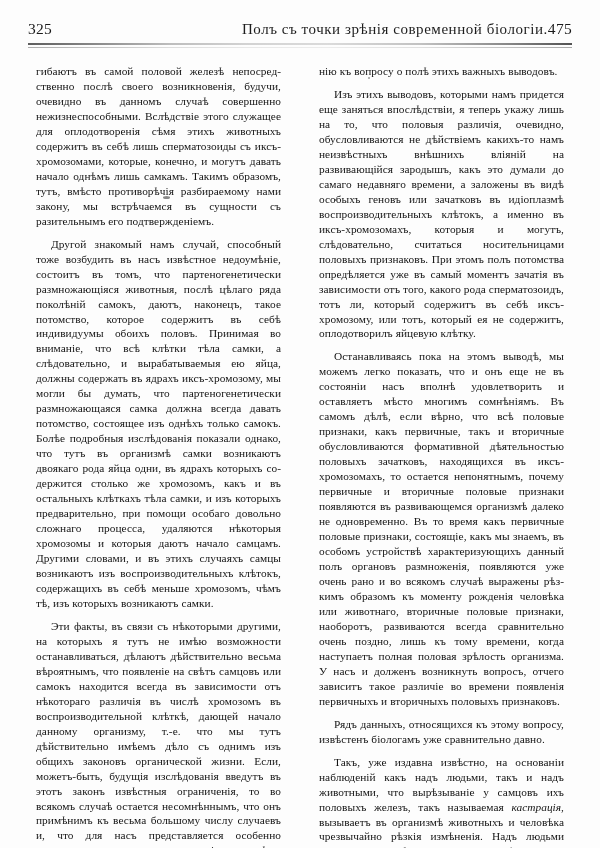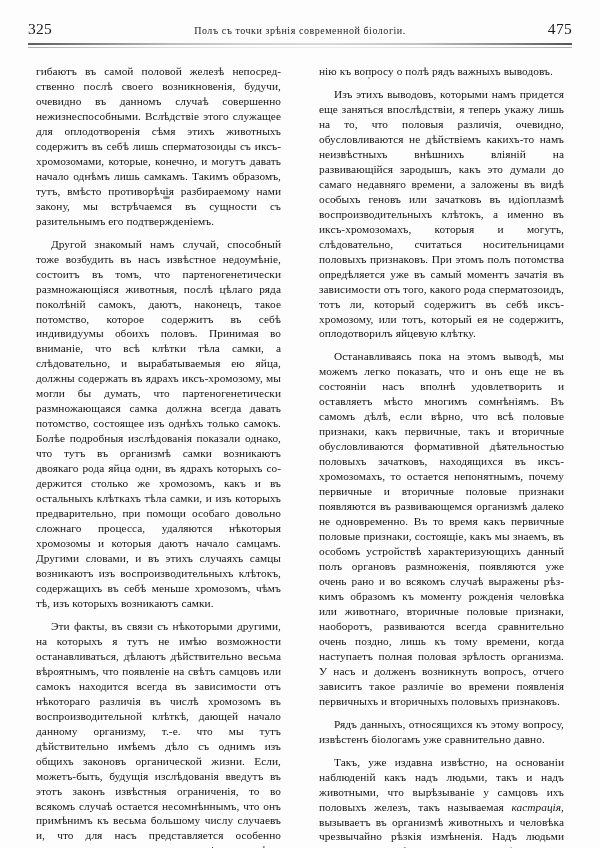--- a/index.html
+++ b/index.html
@@ -41,22 +41,22 @@
   }
   .folio {
     font-family: "Liberation Serif", "DejaVu Serif", serif;
     font-size: 15.5px;
     letter-spacing: 0.3px;
     color: #1a1a1a;
     flex: 0 0 auto;
   }
   .rh-title {
     flex: 1 1 auto;
-    text-align: center;
-    font-size: 10px;
+    text-align: right;
+    font-size: 15px;
     letter-spacing: 0.55px;
     color: #1d1d1d;
     white-space: nowrap;
   }
   .rule {
     position: absolute;
     left: 0;
     right: 0;
     top: 23px;
     height: 2px;
@@ -137,21 +137,21 @@
 
   <div class="columns">
 
     <div class="col">
       <p>гибаютъ въ самой половой железѣ непосред­ственно послѣ своего возникновенія, будучи, очевидно въ данномъ случаѣ совершенно нежизнеспособными. Вслѣдствіе этого слу­жащее для оплодотворенія сѣмя этихъ жи­вотныхъ содержитъ въ себѣ лишь спермато­зоиды съ иксъ-хромозомами, которые, ко­нечно, и могутъ давать начало однѣмъ лишь самкамъ. Такимъ образомъ, тутъ, вмѣсто противорѣчія разбираемому нами закону, мы встрѣчаемся въ сущности съ разительнымъ его подтвержденіемъ.</p>
       <p class="indent">Другой знакомый намъ случай, способный тоже возбудить въ насъ извѣстное недо­умѣніе, состоитъ въ томъ, что партеногене­тически размножающіяся животныя, послѣ цѣлаго ряда поколѣній самокъ, даютъ, на­конецъ, такое потомство, которое содержитъ въ себѣ индивидуумы обоихъ половъ. При­нимая во вниманіе, что всѣ клѣтки тѣла самки, а слѣдовательно, и вырабатываемыя ею яйца, должны содержать въ ядрахъ иксъ-хромозому, мы могли бы думать, что пар­теногенетически размножающаяся самка должна всегда давать потомство, состоящее изъ однѣхъ только самокъ. Болѣе подроб­ныя изслѣдованія показали однако, что тутъ въ организмѣ самки возникаютъ двоякаго рода яйца одни, въ ядрахъ которыхъ со­держится столько же хромозомъ, какъ и въ остальныхъ клѣткахъ тѣла самки, и изъ которыхъ предварительно, при помощи осо­баго довольно сложнаго процесса, удаля­ются нѣкоторыя хромозомы и которыя да­ютъ начало самцамъ. Другими словами, и въ этихъ случаяхъ самцы возникаютъ изъ воспроизводительныхъ клѣтокъ, содержа­щихъ въ себѣ меньше хромозомъ, чѣмъ тѣ, изъ которыхъ возникаютъ самки.</p>
       <p class="indent">Эти факты, въ связи съ нѣкоторыми другими, на которыхъ я тутъ не имѣю воз­можности останавливаться, дѣлаютъ дѣй­ствительно весьма вѣроятнымъ, что появле­ніе на свѣтъ самцовъ или самокъ находится всегда въ зависимости отъ нѣкотораго раз­личія въ числѣ хромозомъ въ воспроизво­дительной клѣткѣ, дающей начало данному организму, т.-е. что мы тутъ дѣйствительно имѣемъ дѣло съ однимъ изъ общихъ зако­новъ органической жизни. Если, можетъ-быть, будущія изслѣдованія введутъ въ этотъ законъ извѣстныя ограниченія, то во всякомъ случаѣ остается несомнѣннымъ, что онъ примѣнимъ къ весьма большому числу случаевъ и, что для насъ представляется особенно важнымъ, находитъ свое приложе­ніе у человѣка. Это позволяетъ намъ уже въ настоящее время сдѣлать по отноше-</p>
     </div>
 
     <div class="col">
-      <p>нію къ вопросу о полѣ рядъ важныхъ вы­водовъ.</p>
+      <p>нію къ вопросу о полѣ этихъ важныхъ вы­водовъ.</p>
       <p class="indent">Изъ этихъ выводовъ, которыми намъ при­дется еще заняться впослѣдствіи, я теперь укажу лишь на то, что половыя различія, очевидно, обусловливаются не дѣйствіемъ какихъ-то намъ неизвѣстныхъ внѣшнихъ вліяній на развивающійся зародышъ, какъ это думали до самаго недавняго времени, а заложены въ видѣ особыхъ геновъ или за­чатковъ въ идіоплазмѣ воспроизводитель­ныхъ клѣтокъ, а именно въ иксъ-хромозо­махъ, которыя и могутъ, слѣдовательно, счи­таться носительницами половыхъ призна­ковъ. При этомъ полъ потомства опредѣ­ляется уже въ самый моментъ зачатія въ зависимости отъ того, какого рода спермато­зоидъ, тотъ ли, который содержитъ въ себѣ иксъ-хромозому, или тотъ, который ея не содержитъ, оплодотворилъ яйцевую клѣтку.</p>
       <p class="indent">Останавливаясь пока на этомъ выводѣ, мы можемъ легко показать, что и онъ еще не въ состояніи насъ вполнѣ удовлетворить и оставляетъ мѣсто многимъ сомнѣніямъ. Въ самомъ дѣлѣ, если вѣрно, что всѣ половые признаки, какъ первичные, такъ и вторичные обусловливаются формативной дѣятельностью половыхъ зачатковъ, находящихся въ иксъ-хромозомахъ, то остается непонятнымъ, по­чему первичные и вторичные половые при­знаки появляются въ развивающемся орга­низмѣ далеко не одновременно. Въ то время какъ первичные половые признаки, состоя­щіе, какъ мы знаемъ, въ особомъ устрой­ствѣ характеризующихъ данный полъ орга­новъ размноженія, появляются уже очень рано и во всякомъ случаѣ выражены рѣз­кимъ образомъ къ моменту рожденія чело­вѣка или животнаго, вторичные половые признаки, наоборотъ, развиваются всегда сравнительно очень поздно, лишь къ тому времени, когда наступаетъ полная половая зрѣлость организма. У насъ и долженъ воз­никнуть вопросъ, отчего зависитъ такое различіе во времени появленія первичныхъ и вторичныхъ половыхъ признаковъ.</p>
       <p class="indent">Рядъ данныхъ, относящихся къ этому вопросу, извѣстенъ біологамъ уже сравни­тельно давно.</p>
       <p class="indent">Такъ, уже издавна извѣстно, на основаніи наблюденій какъ надъ людьми, такъ и надъ животными, что вырѣзываніе у самцовъ ихъ половыхъ железъ, такъ называемая <em class="ital">кастра­ція</em>, вызываетъ въ организмѣ животныхъ и человѣка чрезвычайно рѣзкія измѣненія. Надъ людьми такого рода измѣненія удава­лось наблюдать въ ихъ совершенно чистой формѣ, не осложненной никакими другими</p>
     </div>
 
   </div>
 
   <div class="speck" style="left:163px;top:196px;width:7px;height:3px;border-radius:50%;"></div>
   <div class="speck" style="left:334px;top:199px;width:2px;height:2px;"></div>

